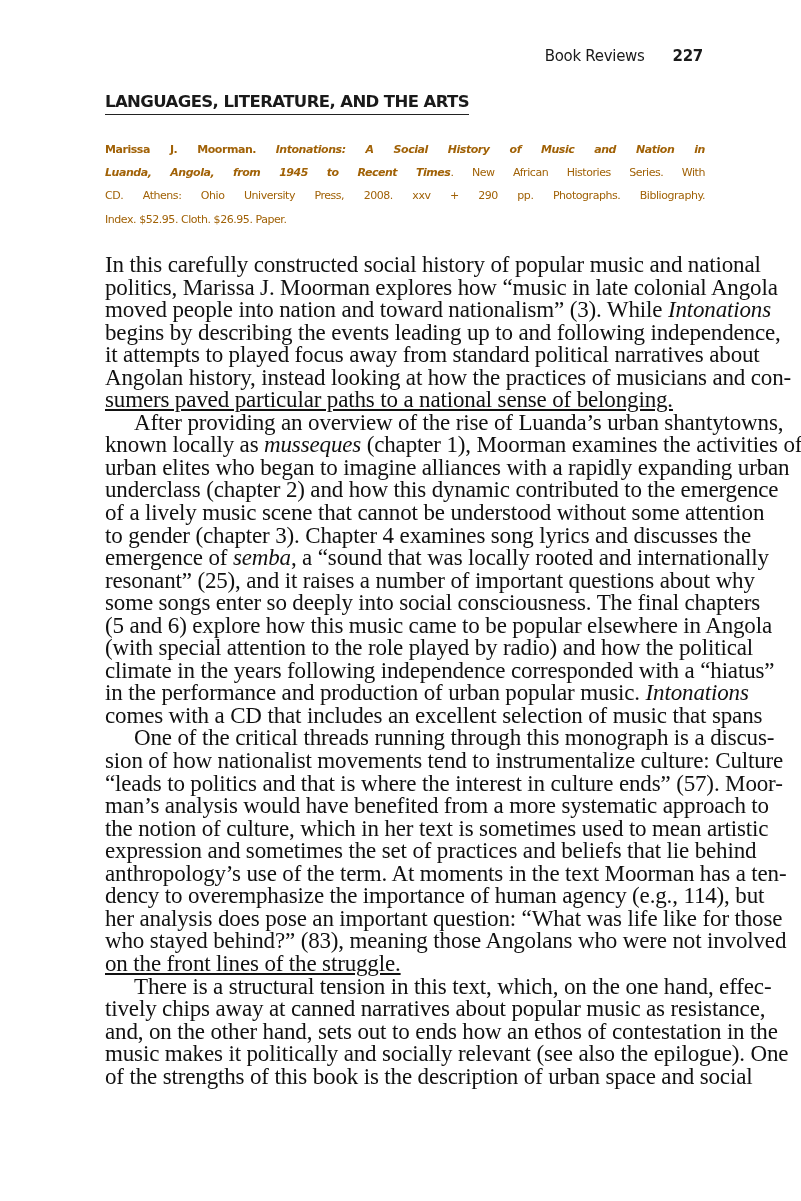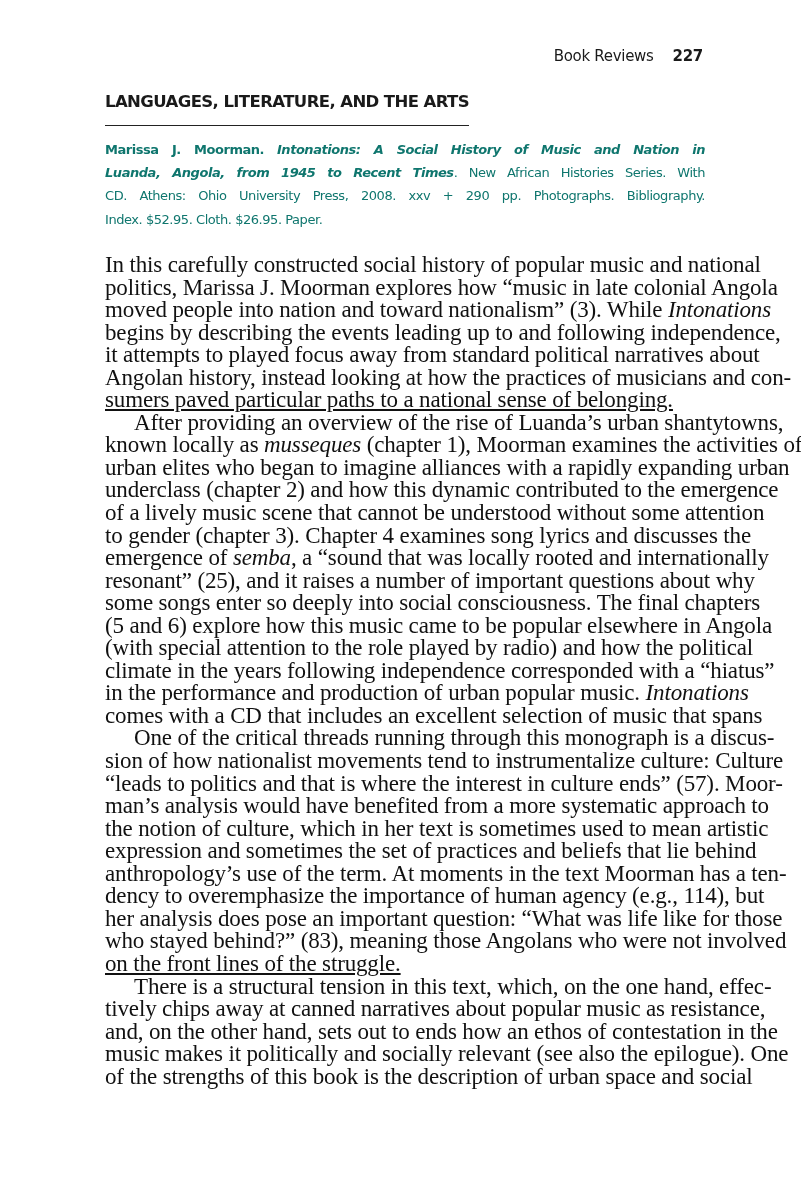--- a/index.html
+++ b/index.html
@@ -4,32 +4,32 @@
   <style>
     html, body { margin: 0; padding: 0; background: #ffffff; }
     body { width: 801px; height: 1201px; position: relative; overflow: hidden; }
     .page { position: absolute; left: 0; top: 0; width: 801px; height: 1201px; background: #ffffff; }
 
     .running-head {
       position: absolute; top: 47px; right: 98px;
       font-family: "DejaVu Sans", sans-serif; font-size: 15px; color: #1a1a1a;
       white-space: nowrap; letter-spacing: -0.3px;
     }
-    .running-head .page-num { font-weight: bold; margin-left: 19px; }
+    .running-head .page-num { font-weight: bold; margin-left: 28px; }
 
     .section-heading {
       position: absolute; left: 105px; top: 92px;
       font-family: "DejaVu Sans", sans-serif; font-size: 16.5px; font-weight: bold; color: #1a1a1a;
       letter-spacing: -0.6px; white-space: nowrap;
-      border-bottom: 1.5px solid #222; padding-bottom: 14px;
+      border-bottom: 1.5px solid #222; padding-bottom: 3px;
     }
 
     .citation {
       position: absolute; left: 105px; top: 138px; width: 600px;
-      font-family: "DejaVu Sans", sans-serif; font-size: 13px; line-height: 23.2px; color: #0f766e;
+      font-family: "DejaVu Sans", sans-serif; font-size: 11px; line-height: 23.2px; color: #a16207;
       letter-spacing: -0.45px;
     }
     .citation .cline { display: block; white-space: nowrap; text-align: justify; text-align-last: justify; }
     .citation .cline.last { text-align-last: left; }
     .citation b { font-weight: bold; }
     .citation .bi { font-weight: bold; font-style: italic; }
 
     .body-text {
       position: absolute; left: 105px; top: 254px; width: 600px;
       font-family: "Liberation Serif", serif; font-size: 23px; line-height: 22.55px; color: #111;

